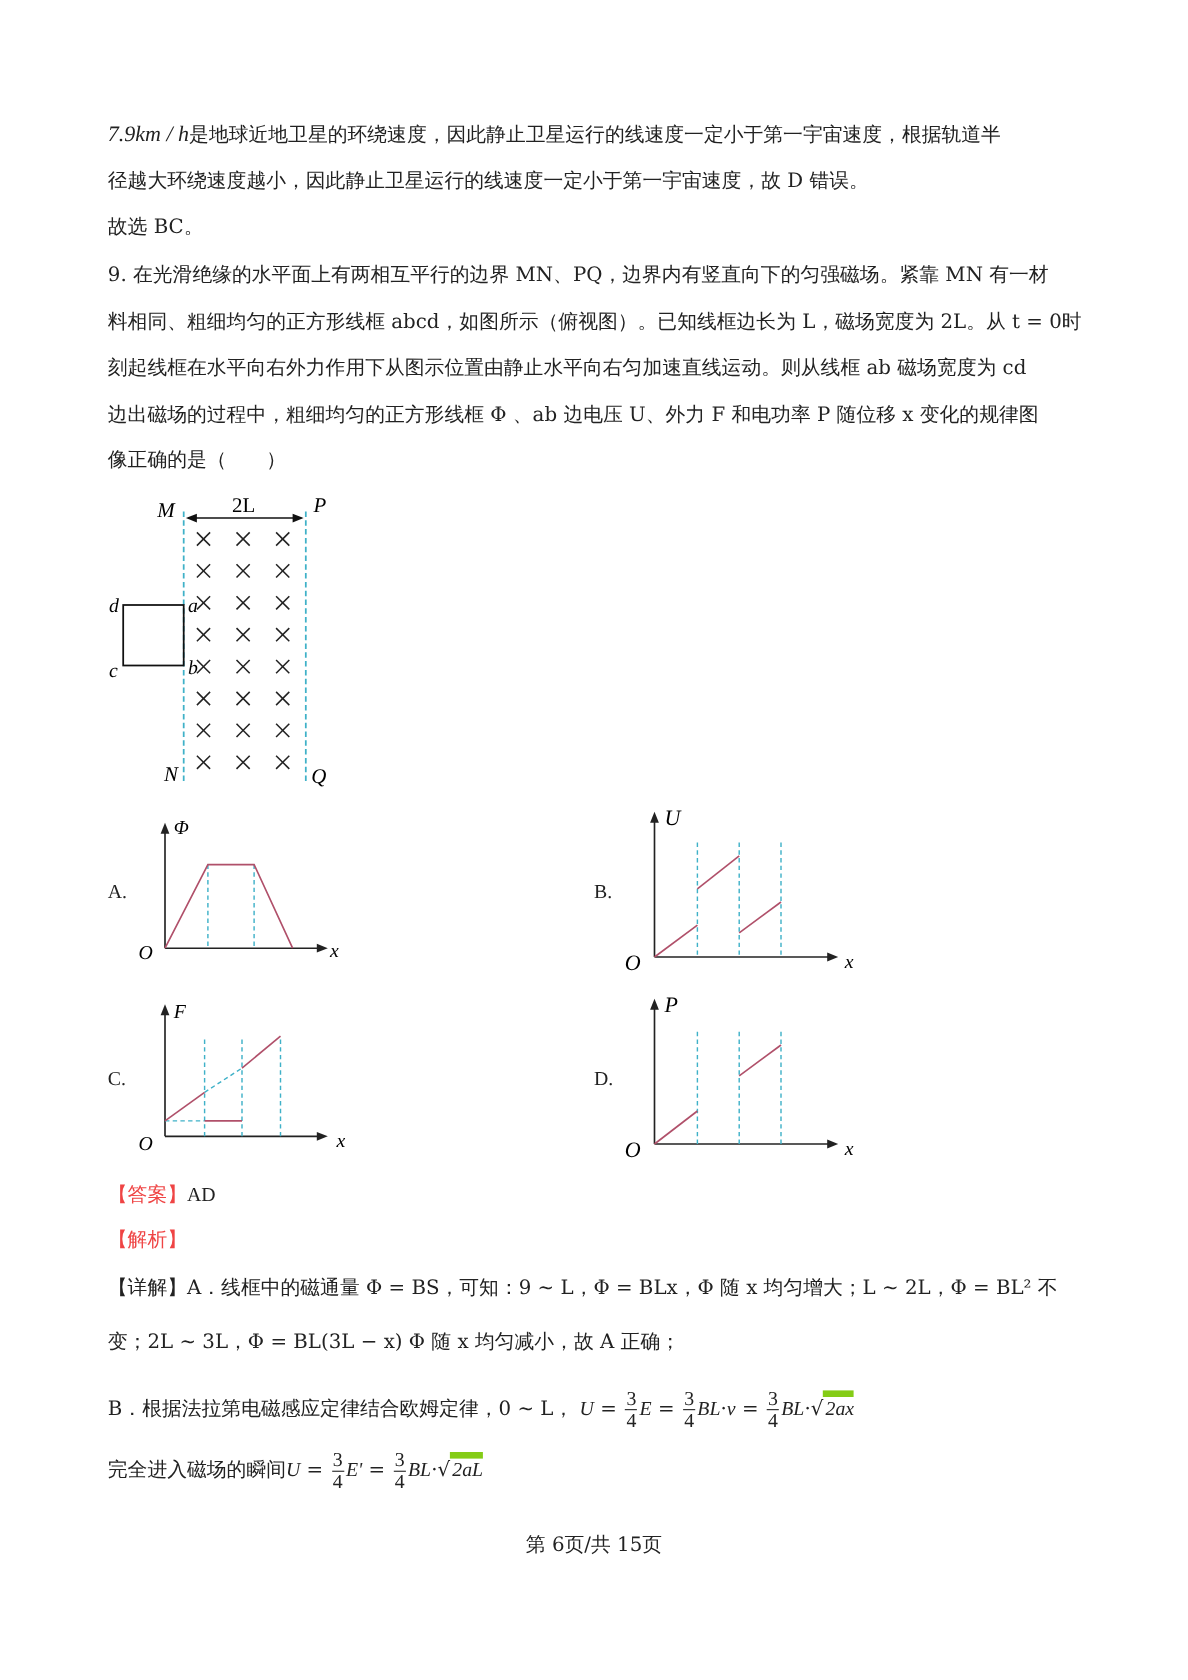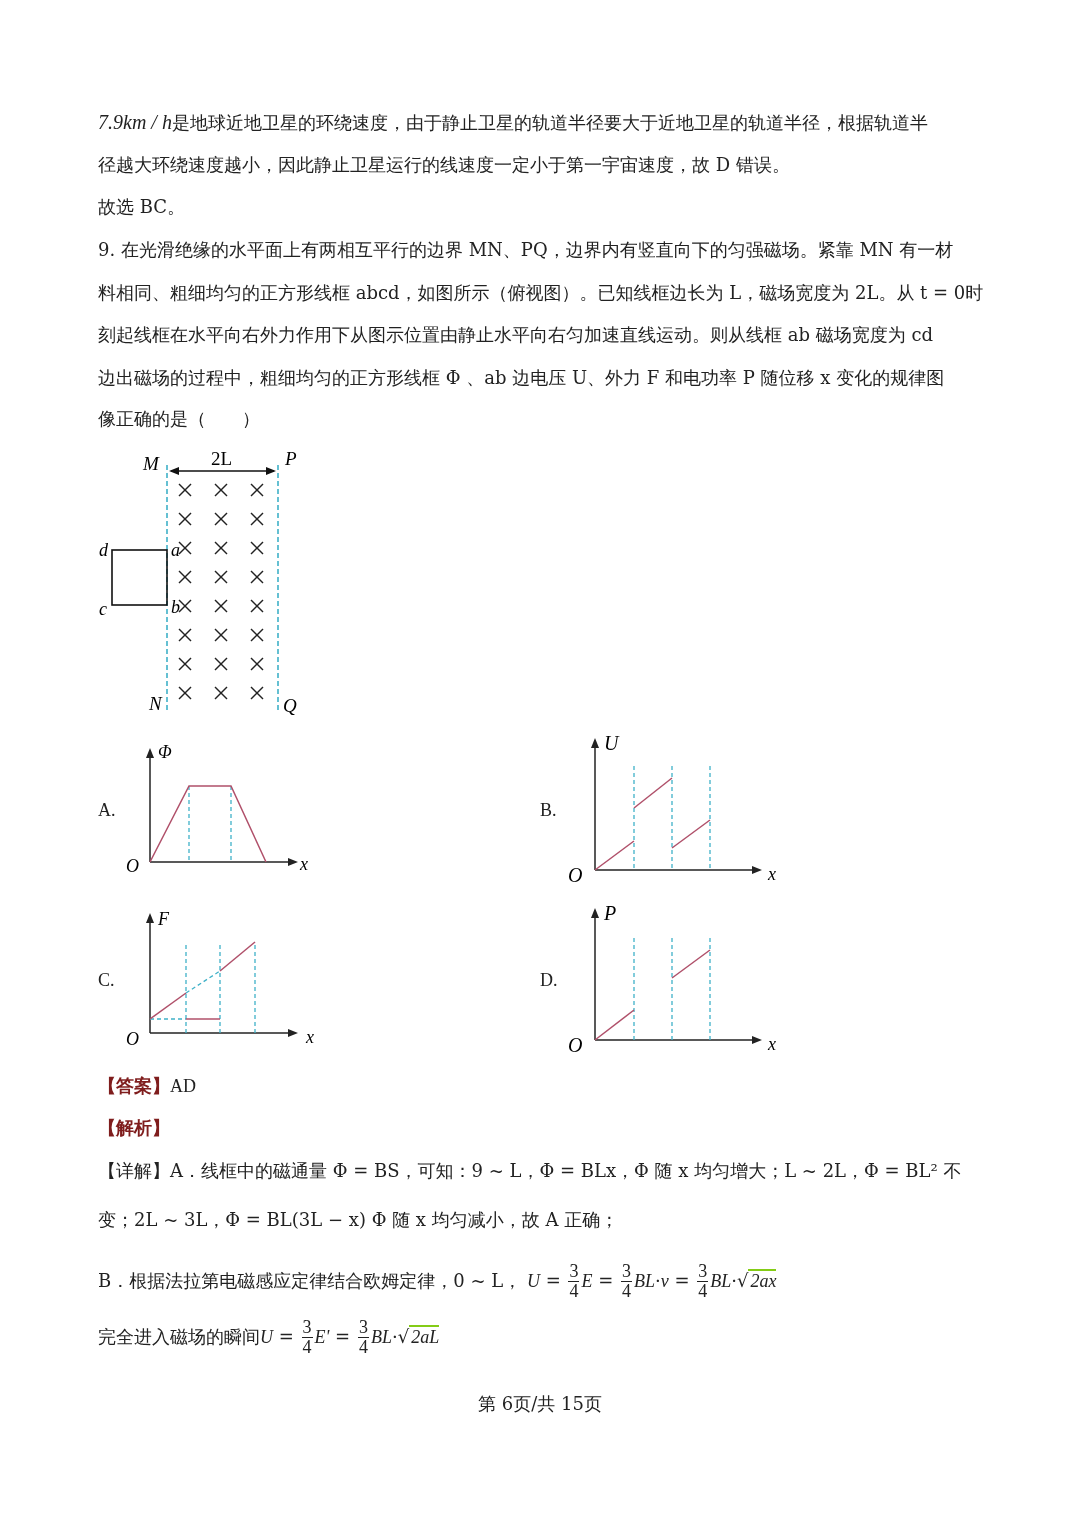--- a/index.html
+++ b/index.html
@@ -1,34 +1,34 @@
 <!DOCTYPE html>
 <html><head>
 <meta charset="utf-8">
 <style>
   html, body { margin:0; padding:0; background:#ffffff; }
   body { width:1080px; height:1527px; position:relative; overflow:hidden;
          font-family:"DejaVu Serif","Liberation Serif",serif; color:#222; }
   .line { position:absolute; left:98px; font-size:18px; line-height:24px; white-space:nowrap; }
   .line i, .m { font-family:"Liberation Serif","DejaVu Serif",serif; font-style:italic;margin-top:48px; }
   .rm { font-family:"Liberation Serif","DejaVu Serif",serif; font-style:normal;text-align:right; }
-  .tag-blue { color:#7f1d1d;font-weight:bold; }
+  .tag-blue { color:#ef4444; }
   .frac { display:inline-block; vertical-align:middle; text-align:center; font-family:"Liberation Serif",serif; font-size:18px; line-height:19px; margin:0 2px; }
   .frac span { display:block; }
   .frac .num { border-bottom:1px solid #222; padding:0 1px; }
-  .sqrt { border-top:2px solid #84cc16; padding-left:2px; font-style:italic; font-family:"Liberation Serif",serif; }
+  .sqrt { border-top:6px solid #84cc16; padding-left:2px; font-style:italic; font-family:"Liberation Serif",serif; }
   .footer { position:absolute; top:1392px; left:0; width:1080px; text-align:center; font-size:18px; }
   svg text { font-family:"Liberation Serif","DejaVu Serif",serif; }
   .opt-label { position:absolute; font-size:18px; font-family:"Liberation Serif",serif; }
 </style>
 </head>
 <body>
 
 <div class="line" style="top:110px;">
-  <span class="m" style="font-size:20px;">7.9km / h</span><span>是地球近地卫星的环绕速度，由于静止卫星的轨道半径要大于近地卫星的轨道半径，根据轨道半</span>
+  <span class="m" style="font-size:20px;">7.9km / h</span><span>是地球近地卫星的环绕速度，因此静止卫星运行的线速度一定小于第一宇宙速度，根据轨道半</span>
 </div>
 <div class="line" style="top:153px;">径越大环绕速度越小，因此静止卫星运行的线速度一定小于第一宇宙速度，故 D 错误。</div>
 <div class="line" style="top:195px;">故选 BC。</div>
 
 <div class="line" style="top:238px;">
   <span>9.</span> <span>在光滑绝缘的水平面上有两相互平行的边界 MN、PQ，边界内有竖直向下的匀强磁场。紧靠 MN 有一材</span>
 </div>
 <div class="line" style="top:281px;">料相同、粗细均匀的正方形线框 abcd，如图所示（俯视图）。已知线框边长为 L，磁场宽度为 2L。从 t = 0时</div>
 <div class="line" style="top:323px;">刻起线框在水平向右外力作用下从图示位置由静止水平向右匀加速直线运动。则从线框 ab 磁场宽度为 cd</div>
 <div class="line" style="top:366px;">边出磁场的过程中，粗细均匀的正方形线框 Φ 、ab 边电压 U、外力 F 和电功率 P 随位移 x 变化的规律图</div>

